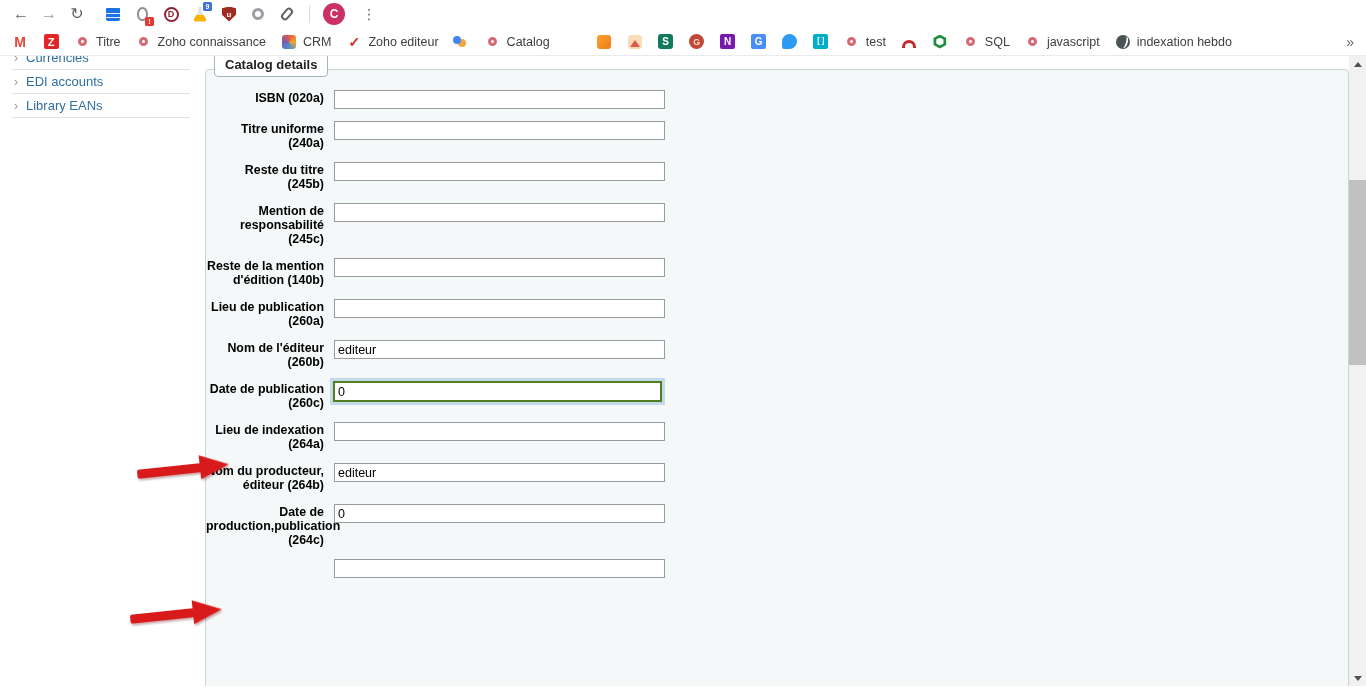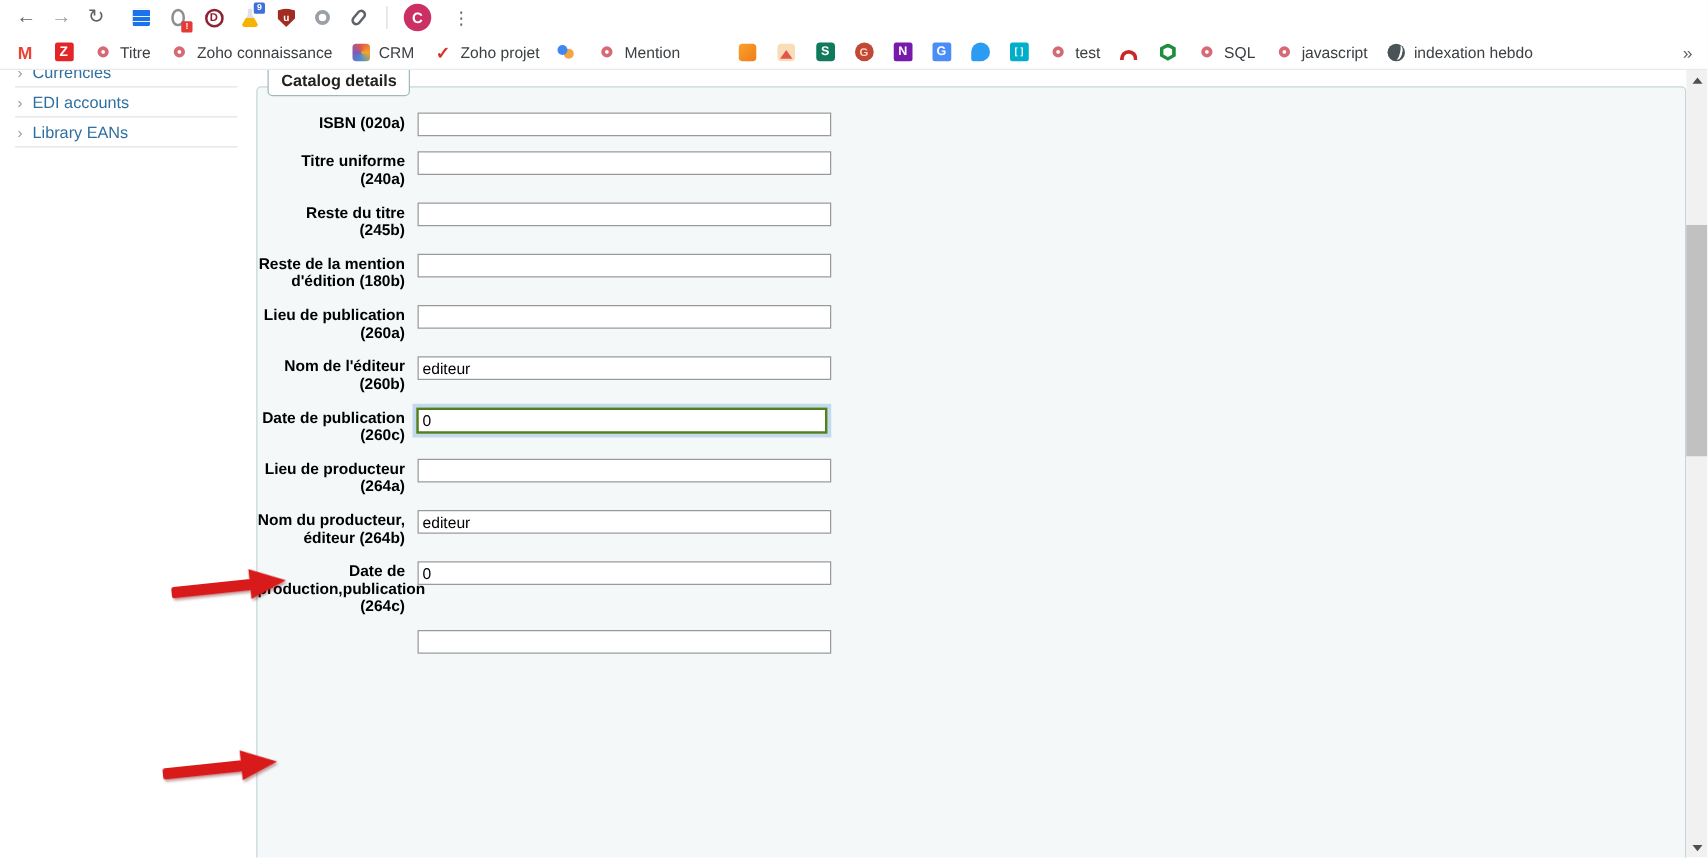--- a/index.html
+++ b/index.html
@@ -173,32 +173,32 @@
       <span>Zoho connaissance</span>
     </span>
   <span class="bm">
       <span class="bi">
         <span class="bi-crm"></span>
       </span>
       <span>CRM</span>
     </span>
   <span class="bm">
       <span class="bi bi-check">✓</span>
-      <span>Zoho projet</span>
+      <span>Zoho editeur</span>
     </span>
   <span class="bm">
       <span class="bi">
         <span class="bi-people"></span>
       </span>
     </span>
   <span class="bm">
       <span class="bi">
         <span class="bi-swirl"></span>
       </span>
-      <span>Mention</span>
+      <span>Catalog</span>
     </span>
   <span class="bm">
       <span class="bi bi-ms">
         <span></span>
         <span></span>
         <span></span>
         <span></span>
       </span>
     </span>
   <span class="bm">
@@ -305,37 +305,41 @@
       </div>
       <div class="row">
         <label>Titre uniforme (240a)</label>
         <input value="" style="">
       </div>
       <div class="row">
         <label>Reste du titre (245b)</label>
         <input value="" style="">
       </div>
       <div class="row">
-        <label>Reste de la mention d'édition (180b)</label>
+        <label>Mention de responsabilité (245c)</label>
+        <input value="" style="">
+      </div>
+      <div class="row">
+        <label>Reste de la mention d'édition (140b)</label>
         <input value="" style="">
       </div>
       <div class="row">
         <label>Lieu de publication (260a)</label>
         <input value="" style="">
       </div>
       <div class="row">
         <label>Nom de l'éditeur (260b)</label>
         <input value="editeur" style="">
       </div>
       <div class="row">
         <label>Date de publication (260c)</label>
         <input class="focused" value="0" style="">
       </div>
       <div class="row">
-        <label>Lieu de producteur (264a)</label>
+        <label>Lieu de indexation (264a)</label>
         <input value="" style="">
       </div>
       <div class="row">
         <label>Nom du producteur, éditeur (264b)</label>
         <input value="editeur" style="">
       </div>
       <div class="row">
         <label>Date de production,publication (264c)</label>
         <input value="0" style="">
       </div>

